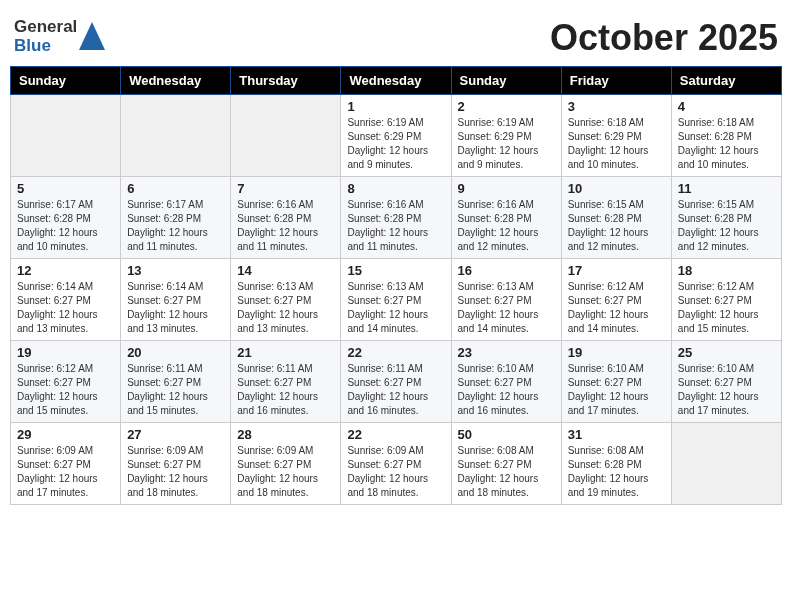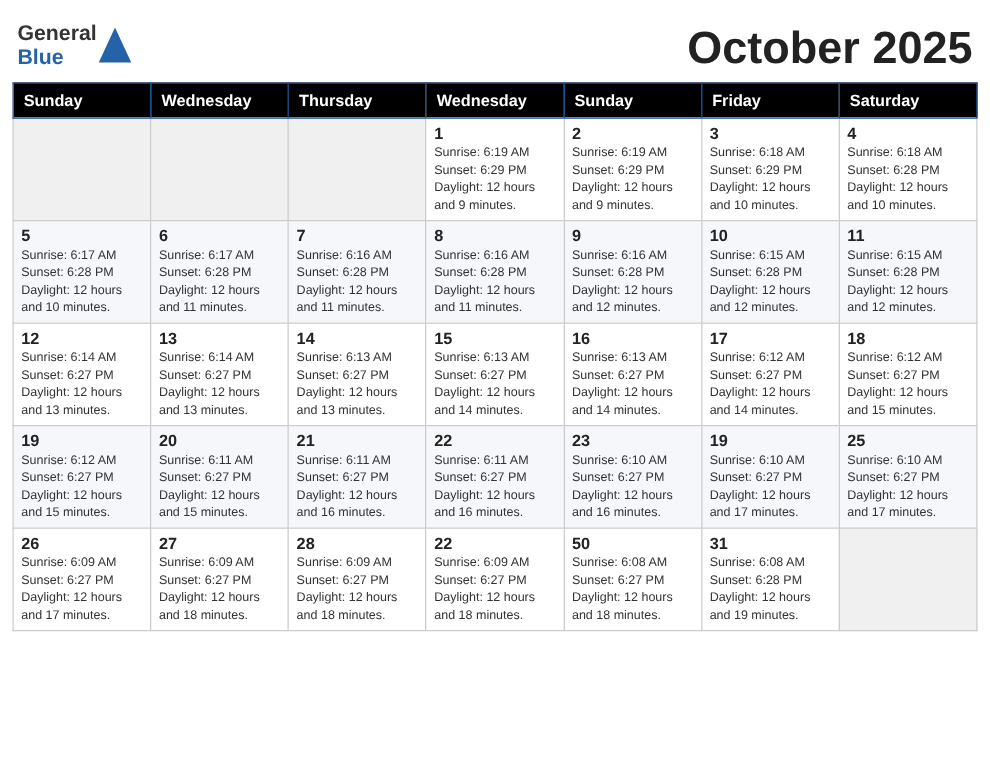--- a/index.html
+++ b/index.html
@@ -225,21 +225,21 @@
           <div class="day-number">19</div>
           <div class="day-info">Sunrise: 6:10 AM<br>Sunset: 6:27 PM<br>Daylight: 12 hours and 17 minutes.</div>
         </td>
         <td>
           <div class="day-number">25</div>
           <div class="day-info">Sunrise: 6:10 AM<br>Sunset: 6:27 PM<br>Daylight: 12 hours and 17 minutes.</div>
         </td>
       </tr>
       <tr>
         <td>
-          <div class="day-number">26</div>
+          <div class="day-number">29</div>
           <div class="day-info">Sunrise: 6:09 AM<br>Sunset: 6:27 PM<br>Daylight: 12 hours and 17 minutes.</div>
         </td>
         <td>
           <div class="day-number">27</div>
           <div class="day-info">Sunrise: 6:09 AM<br>Sunset: 6:27 PM<br>Daylight: 12 hours and 18 minutes.</div>
         </td>
         <td>
           <div class="day-number">28</div>
           <div class="day-info">Sunrise: 6:09 AM<br>Sunset: 6:27 PM<br>Daylight: 12 hours and 18 minutes.</div>
         </td>

